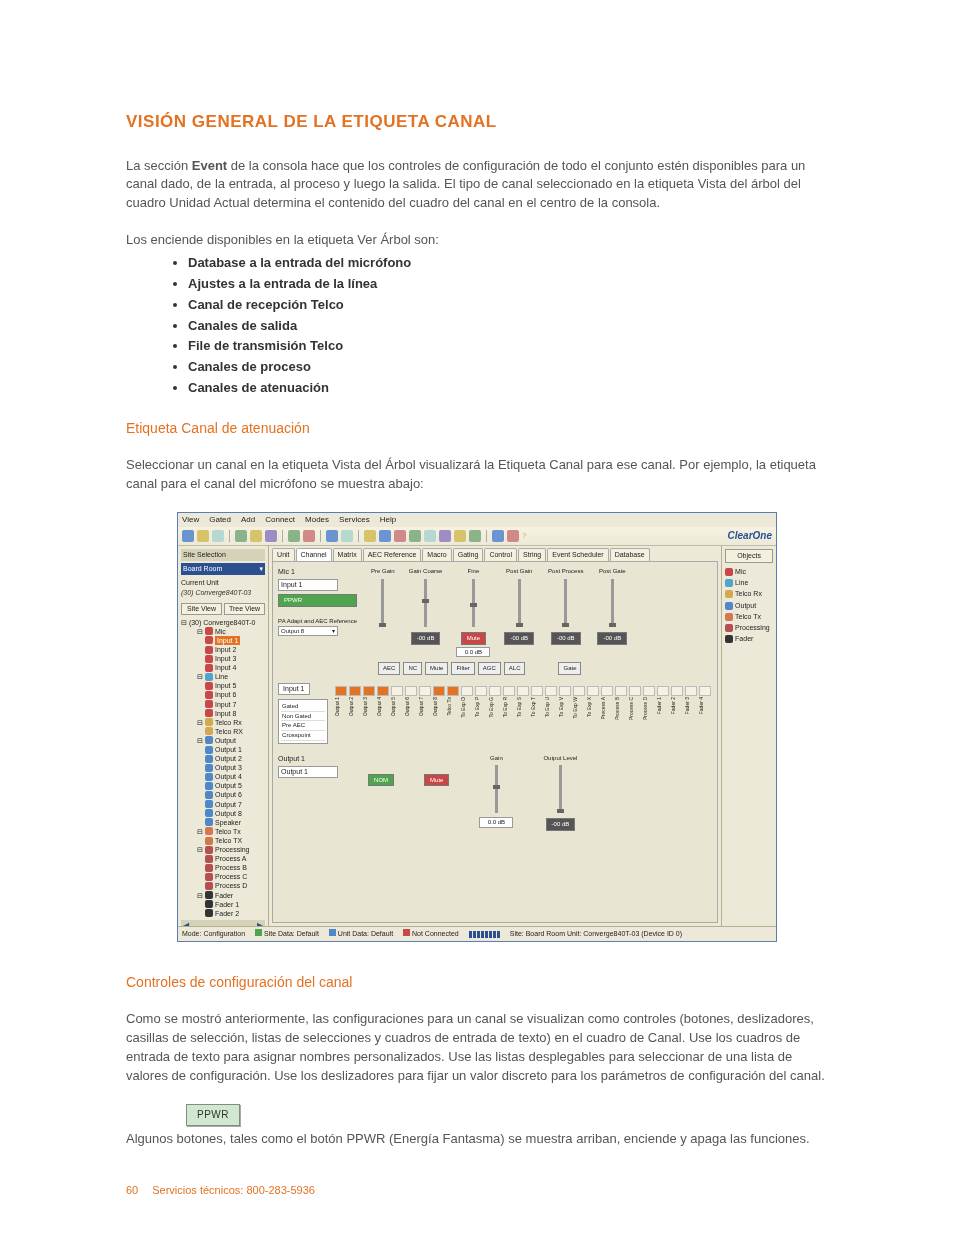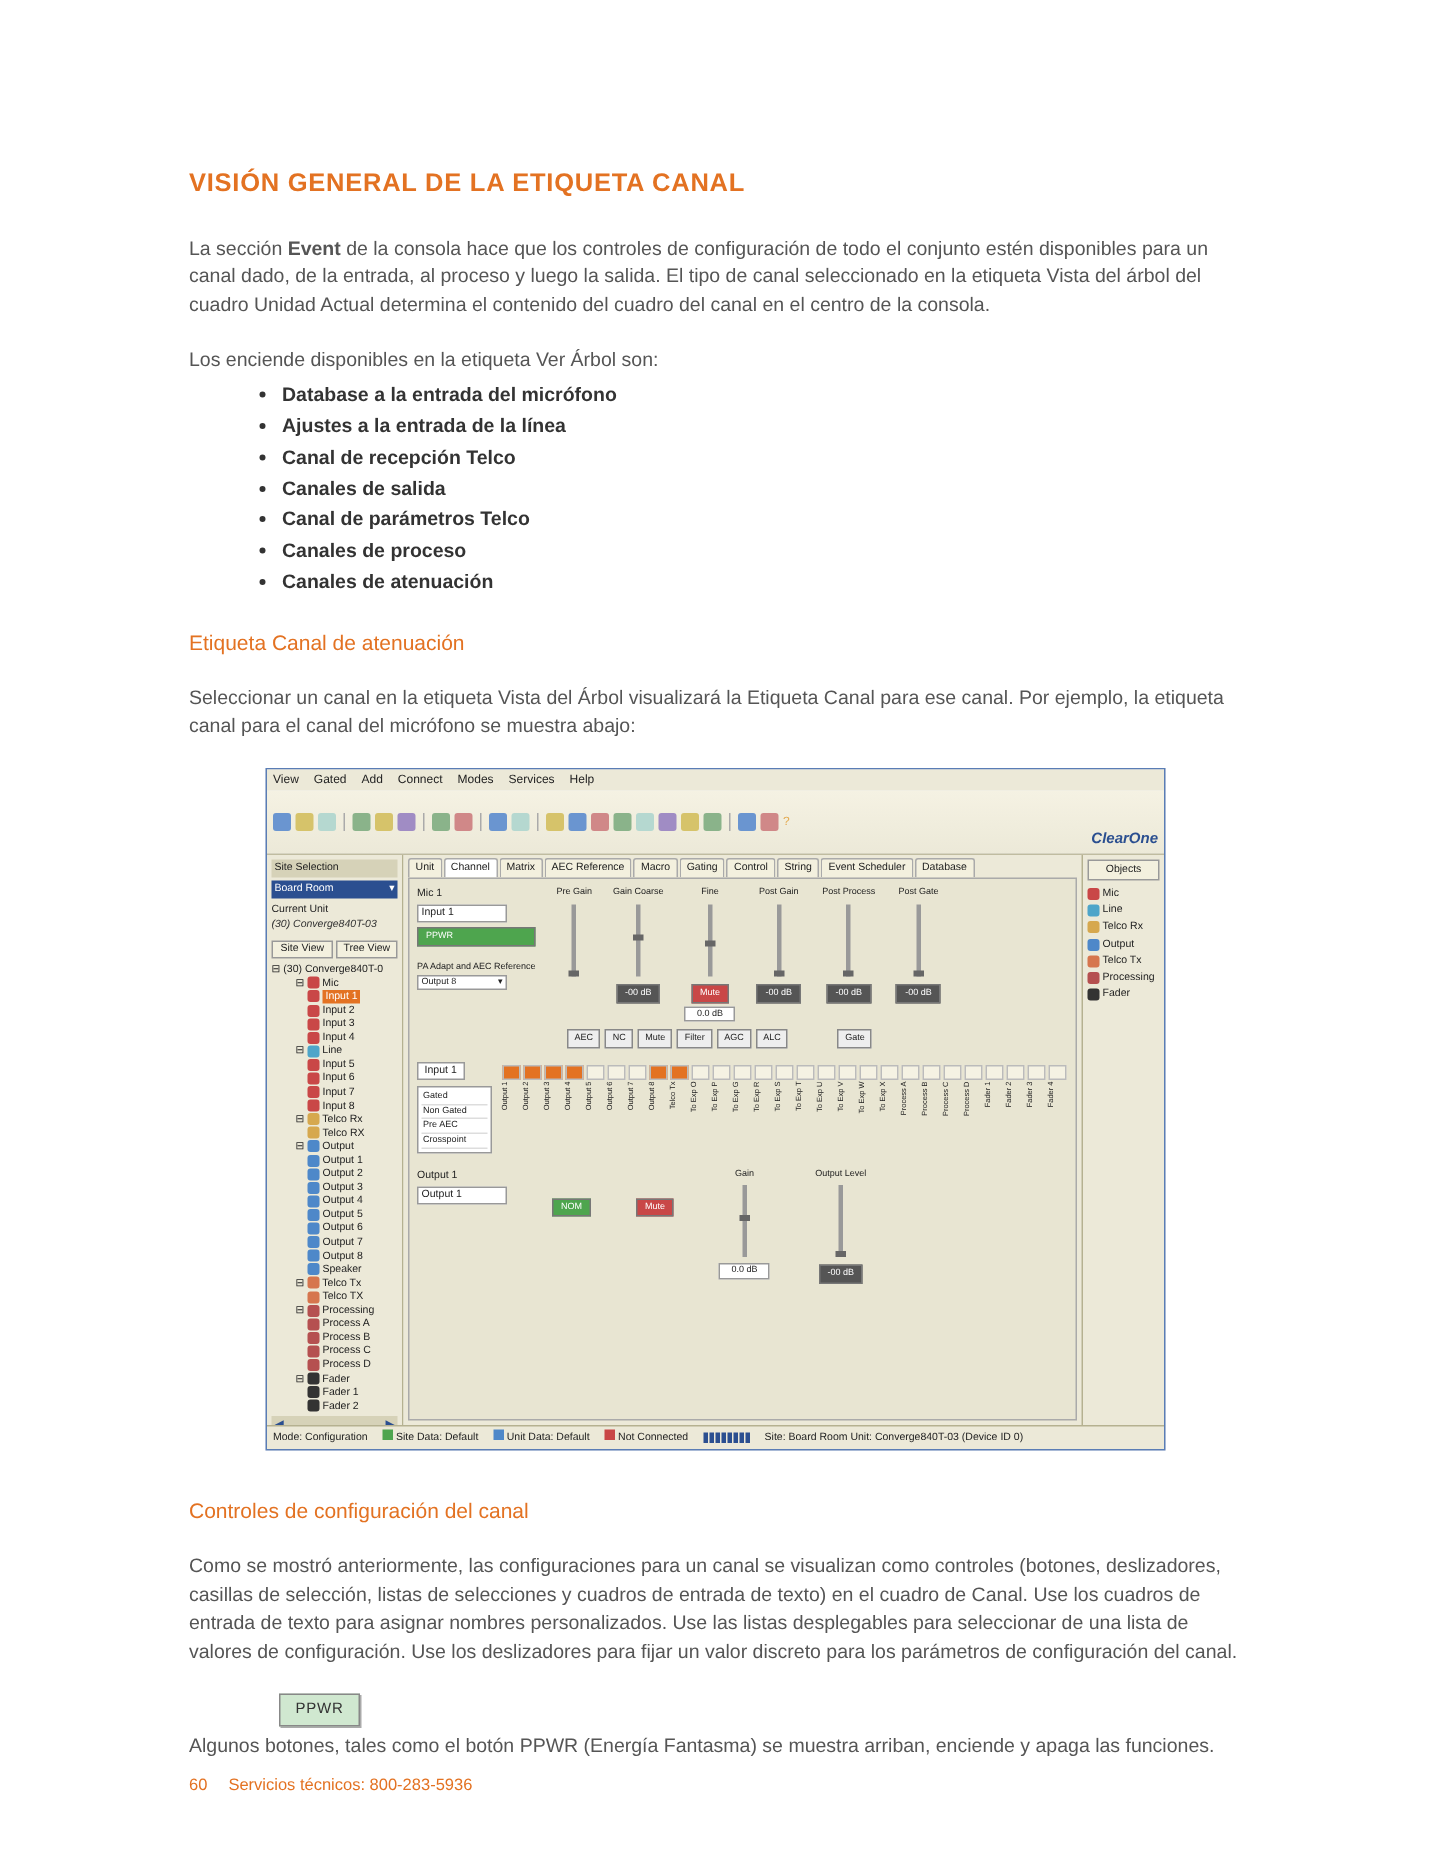--- a/index.html
+++ b/index.html
@@ -91,21 +91,20 @@
     .tbicon { width:12px; height:12px; border-radius:2px; display:inline-block; }
     .tbicon.a{background:#6a95d0}.tbicon.b{background:#d6c36a}.tbicon.c{background:#b5d8d0}
     .tbicon.d{background:#8ab38a}.tbicon.e{background:#a08cc4}.tbicon.f{background:#d08888}
     .tbsep{width:1px;height:12px;background:#aaa;display:inline-block;margin:0 2px}
     .brand {
       margin-left: auto;
       color: #2b4f90;
       font-weight: bold;
       font-size: 10px;
       font-style: italic;
-      margin-top: 24px;
     }
     .app-body {
       display: flex;
       height: 380px;
     }
     .left-pane {
       width: 100px;
       background: #ece9d8;
       border-right: 1px solid #b5b190;
       padding: 3px;
@@ -219,21 +218,21 @@
 <p class="body-p">
   <span>La sección </span><span class="strong-inline">Event</span><span> de la consola hace que los controles de configuración de todo el conjunto estén disponibles para un canal dado, de la entrada, al proceso y luego la salida. El tipo de canal seleccionado en la etiqueta Vista del árbol del cuadro Unidad Actual determina el contenido del cuadro del canal en el centro de la consola.</span>
 </p>
 
 <p class="lead">Los enciende disponibles en la etiqueta Ver Árbol son:</p>
 <ul class="bullet-list">
   <li>Database a la entrada del micrófono</li>
   <li>Ajustes a la entrada de la línea</li>
   <li>Canal de recepción Telco</li>
   <li>Canales de salida</li>
-  <li>Canal de parámetros Telco</li>
+  <li>File de transmisión Telco</li>
   <li>Canales de proceso</li>
   <li>Canales de atenuación</li>
 </ul>
 
 <div class="h2">Etiqueta Canal de atenuación</div>
 <p class="body-p">Seleccionar un canal en la etiqueta Vista del Árbol visualizará la Etiqueta Canal para ese canal. Por ejemplo, la etiqueta canal para el canal del micrófono se muestra abajo:</p>
 
 <div class="screenshot-wrapper">
   <div class="app-window">
     <div class="menu-bar">

